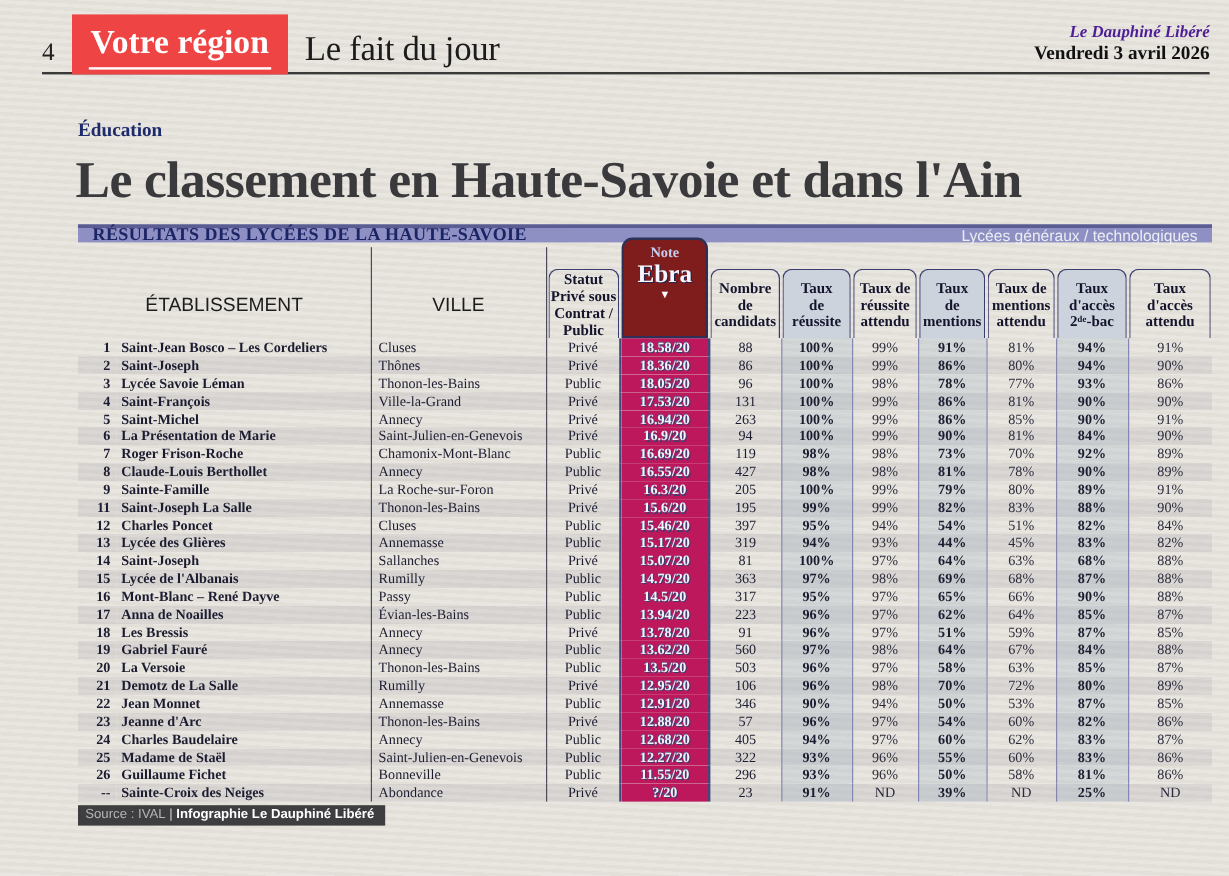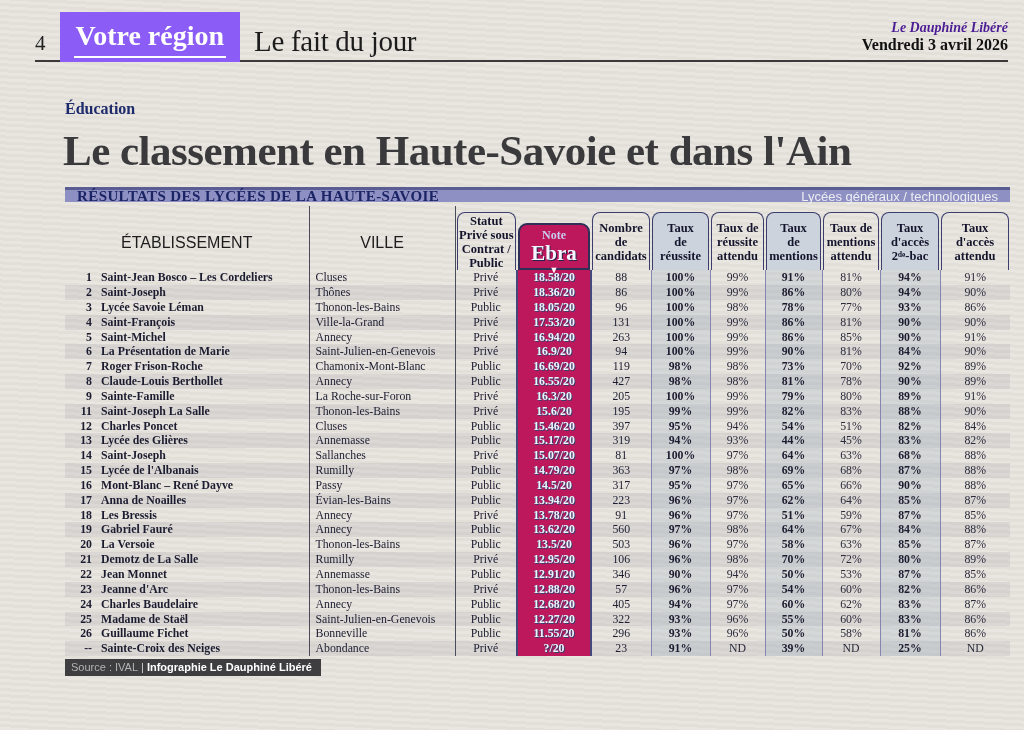--- a/index.html
+++ b/index.html
@@ -15,21 +15,21 @@
 
   
   .pageheader {
     display:flex; align-items:flex-end; justify-content:space-between;
     margin:0 16px 0 35px; padding-top:6px; height:62px;
     border-bottom:2px solid #3a3a3a;
   }
   .ph-left { display:flex; align-items:flex-end; gap:14px; }
   .page-number { font-size:21px; padding-bottom:4px; color:#222; }
   .section-box {
-    position:relative; background:#8b5cf6; color:#fff;
+    position:relative; background:#ef4444; color:#fff;
     font-weight:bold; font-size:28px; line-height:1;
     padding:10px 16px 12px 16px; margin-bottom:-2px;
   }
   .section-box::after {
     content:""; position:absolute; left:8%; right:8%; bottom:4px; height:2px; background:#fff;
   }
   .subsection { font-size:29px; color:#1c1c1c; padding-bottom:2px; letter-spacing:-0.3px; }
   .ph-right { text-align:right; padding-bottom:6px; }
   .masthead { font-style:italic; font-weight:bold; font-size:14px; color:#4c1d95; }
   .edition-date { font-weight:bold; font-size:16px; color:#111; }
@@ -66,22 +66,22 @@
   th.th-ville { border-left:1.5px solid #4a4a58; }
   th.th-statut { border-left:1.5px solid #4a4a58; }
   .hbox {
     height:58px; display:flex; flex-direction:column; justify-content:center;
     border:1.5px solid #3b3e6d; border-bottom:none; border-radius:8px 8px 0 0;
     font-weight:bold; font-size:12.5px; line-height:1.12; text-align:center;
     white-space:pre-line; color:#14142c;
   }
   .hbox.tint { background:#ccd3dd; }
   .notebox {
-    height:47px; margin-top:-8px; display:flex; flex-direction:column; align-items:center;
-    justify-content:flex-start; background:#be185d; border:2px solid #2e3057;
+    height:84px; margin-top:-8px; display:flex; flex-direction:column; align-items:center;
+    justify-content:flex-start; background:#7f1d1d; border:2px solid #2e3057;
     border-radius:9px 9px 0 0; padding-top:4px;
   }
   .note-title { color:#c7cdf0; font-weight:bold; font-size:12px; line-height:1.1; }
   .note-brand { color:#f5f6ff; font-weight:bold; font-size:21px; line-height:1.1;
     text-shadow:1px 1px 0 #22244a; }
   .note-arrow { color:#fff; font-size:9px; line-height:1.3; }
 
   tbody td {
     font-size:11.8px; line-height:14.85px; height:14.85px; text-align:center;
     white-space:nowrap; overflow:hidden; color:#1c1c30;

